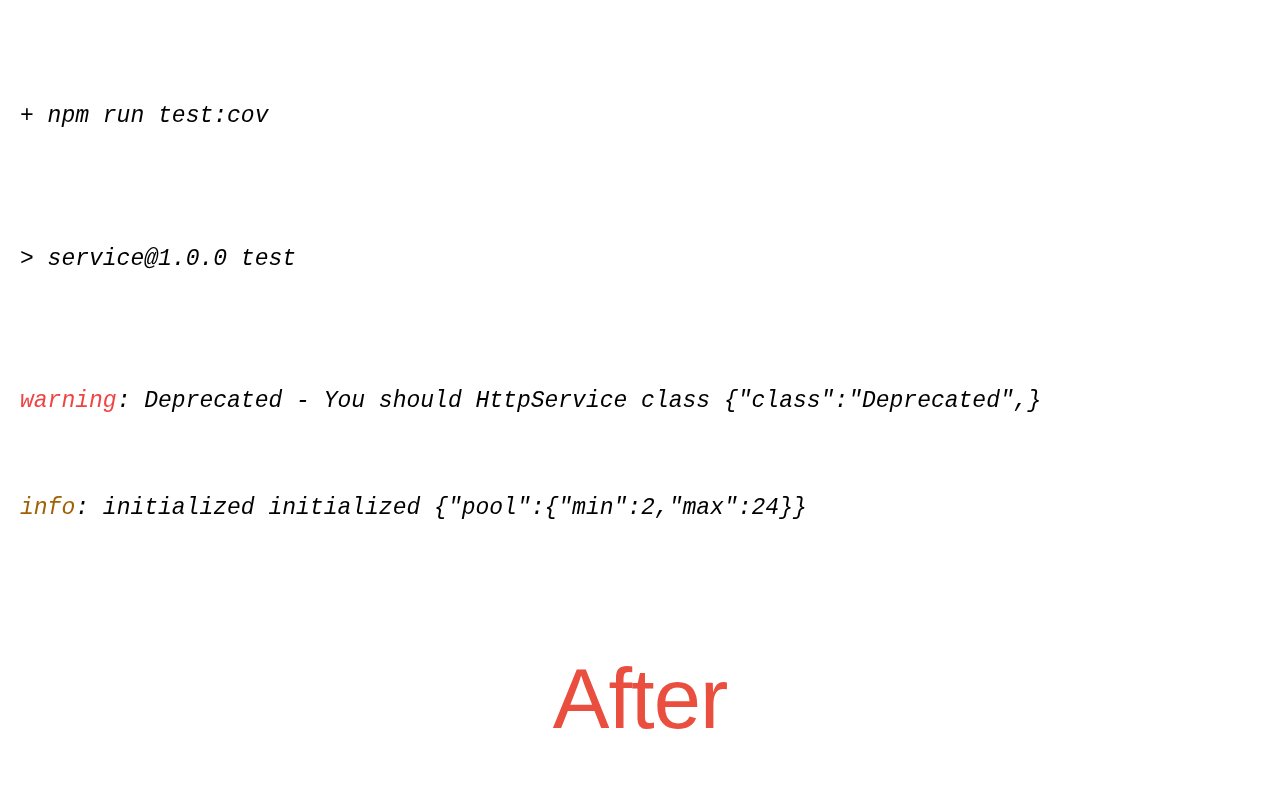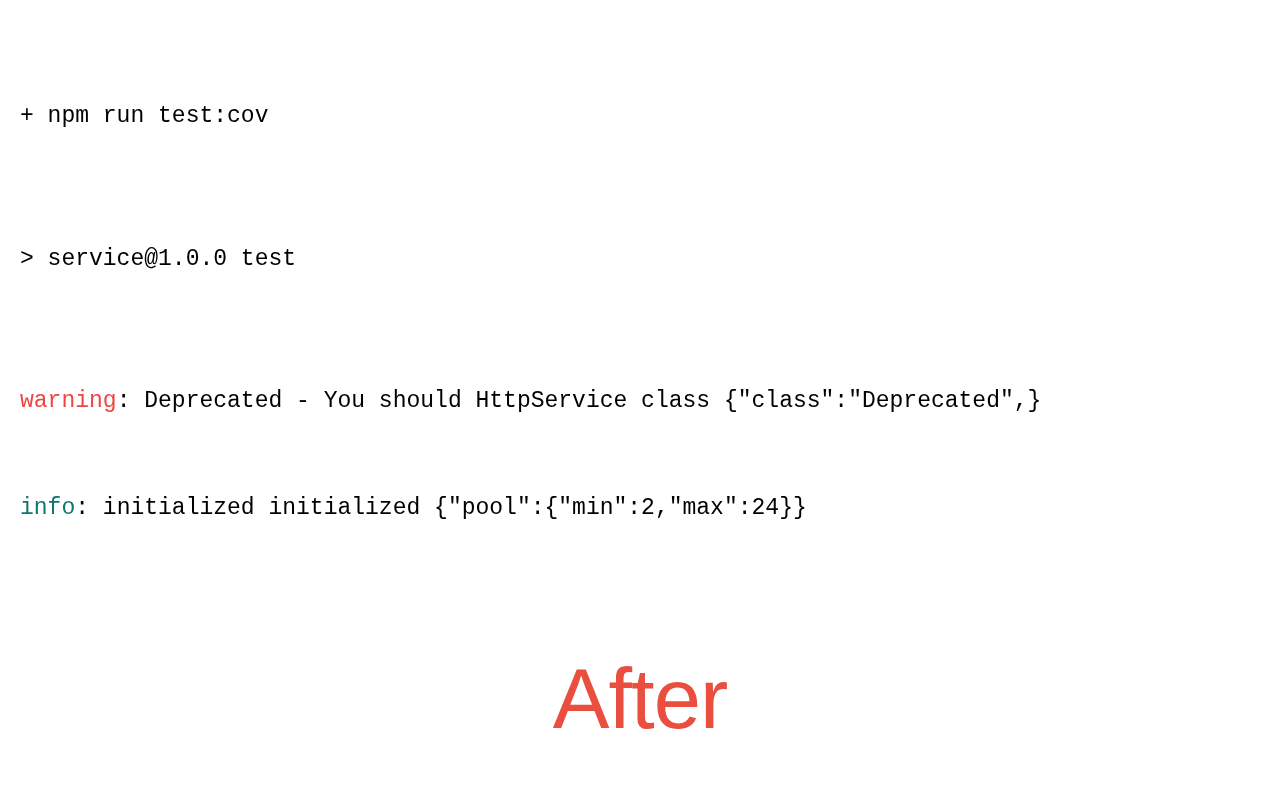--- a/index.html
+++ b/index.html
@@ -15,29 +15,30 @@
       font-family: "Courier New", Courier, monospace;
       font-size: 23px;
       line-height: 1.55;
       color: #000000;
     }
     .terminal {
       white-space: pre;
     }
     .terminal-line {
       display: block;
+      font-style: italic;
     }
     .blank-line {
       height: 1.55em;
     }
     .warning-tag {
       color: #ef4444;
     }
     .info-tag {
-      color: #0f766e;
+      color: #a16207;
     }
     .after-label {
       margin-top: 70px;
       text-align: center;
       font-family: -apple-system, "Helvetica Neue", Helvetica, Arial, sans-serif;
       font-size: 85px;
       font-weight: 400;
       color: #e94e3e;
       letter-spacing: -1px;
     }

